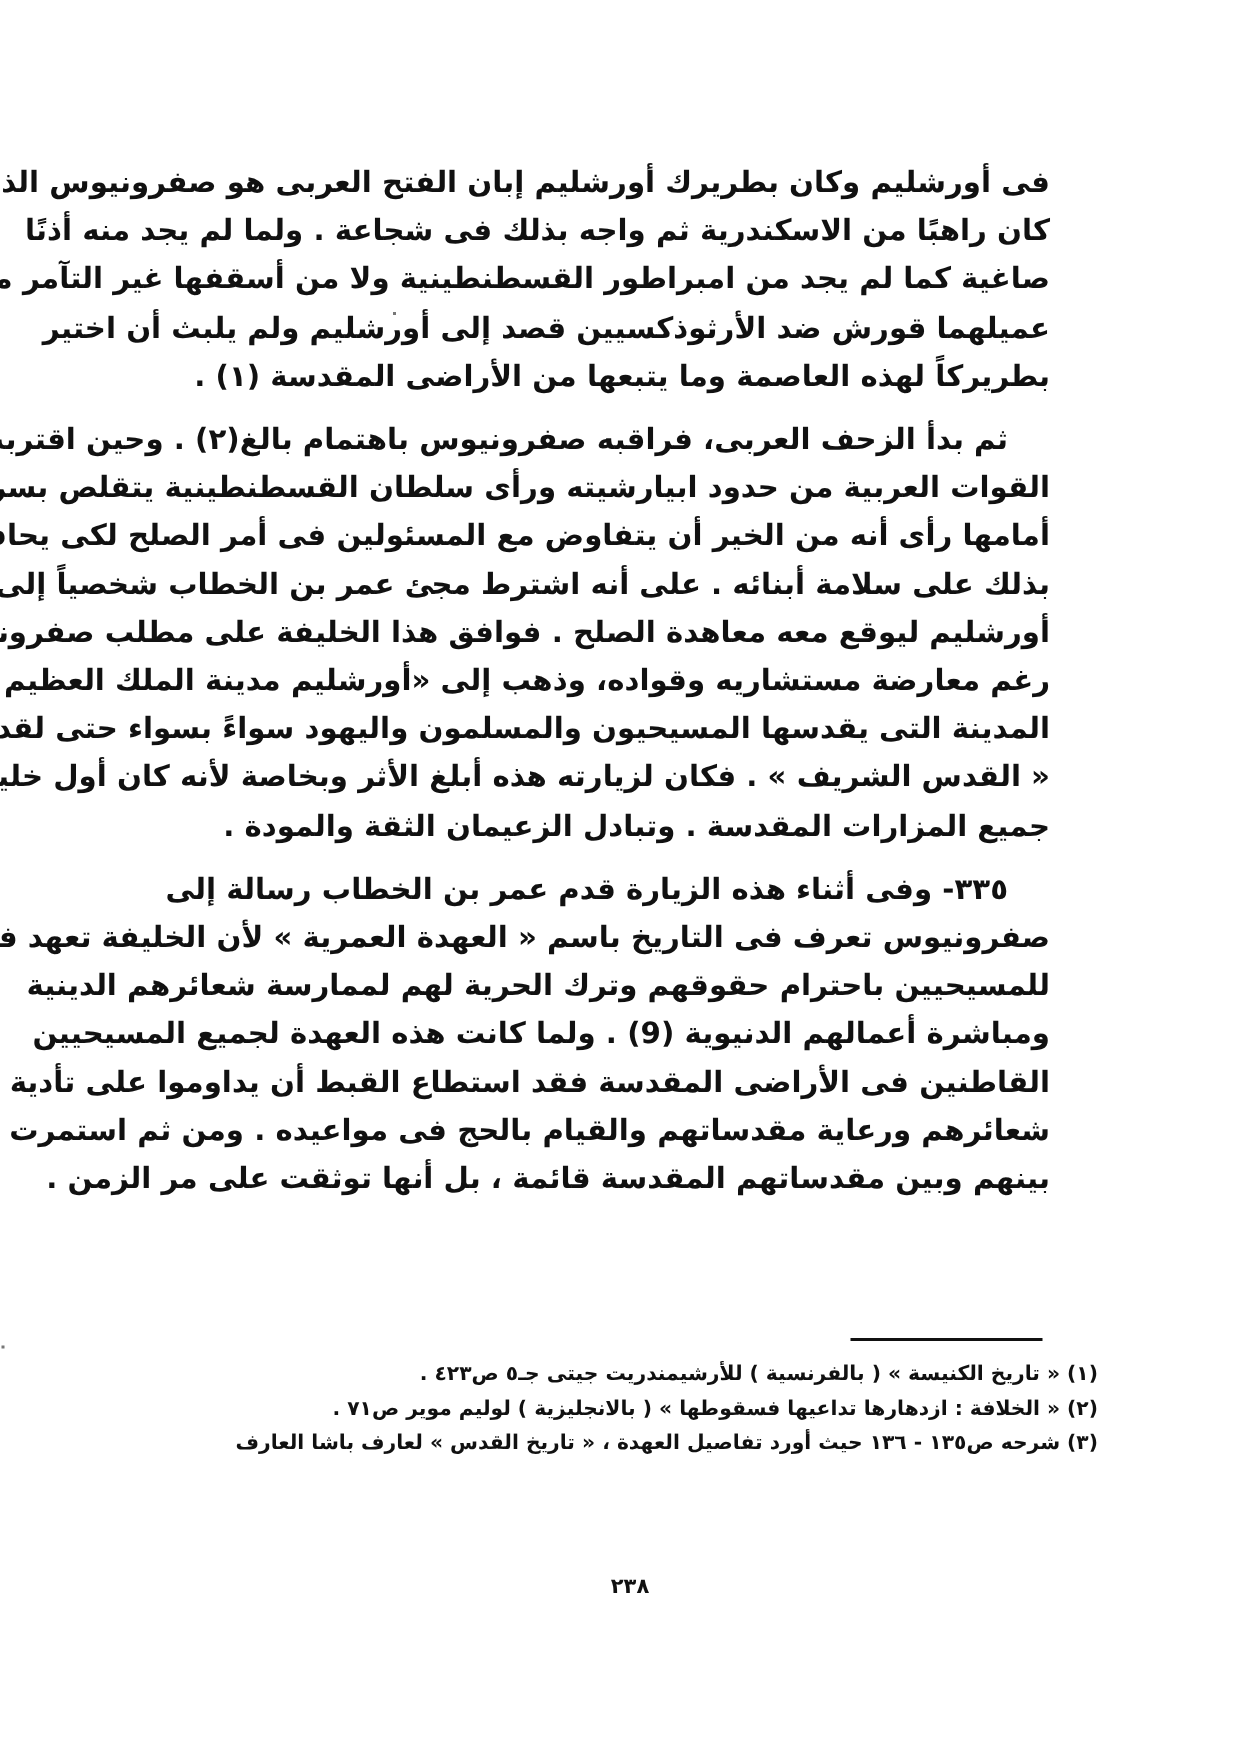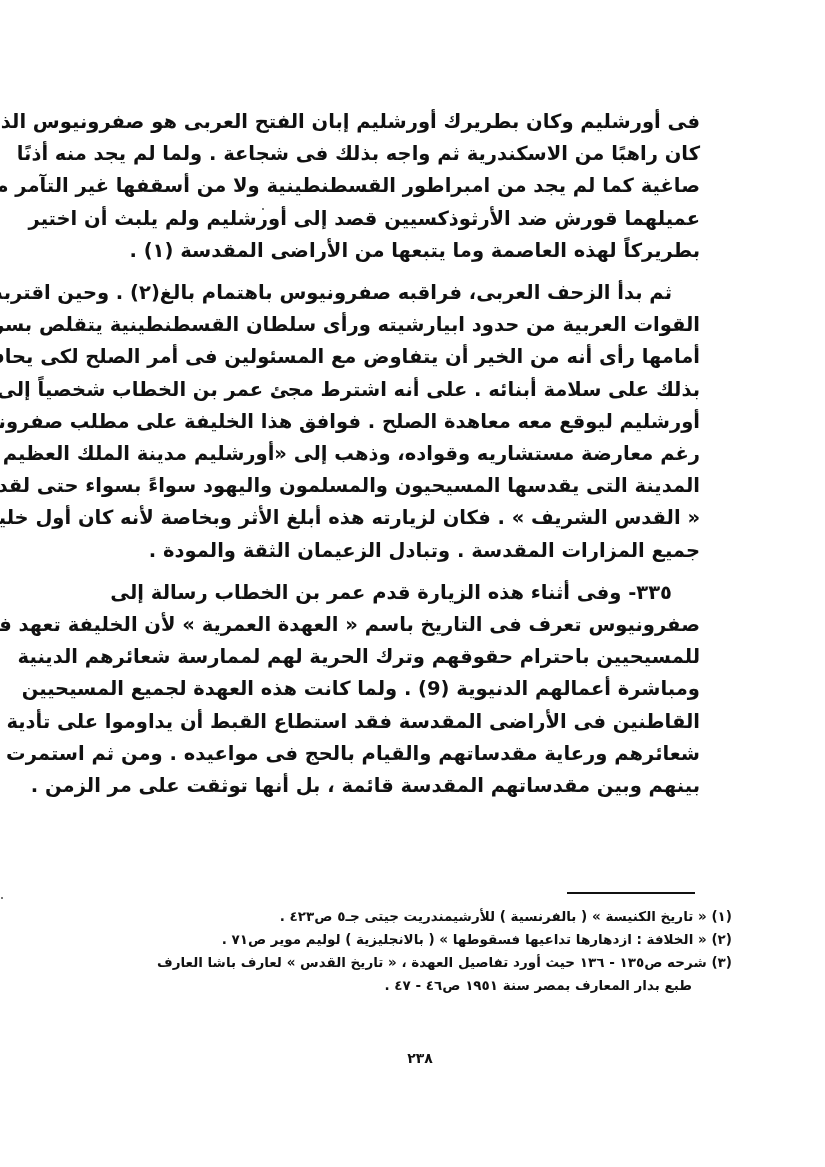--- a/index.html
+++ b/index.html
@@ -70,20 +70,19 @@
       <span class="line last">بينهم وبين مقدساتهم المقدسة قائمة ، بل أنها توثقت على مر الزمن .</span>
     </p>
   </div>
 
   <div class="rule"></div>
 
   <div class="footnotes">
     <span class="fn">(١) « تاريخ الكنيسة » ( بالفرنسية ) للأرشيمندريت جيتى جـ٥ ص٤٢٣ .</span>
     <span class="fn">(٢) « الخلافة : ازدهارها تداعيها فسقوطها » ( بالانجليزية ) لوليم موير ص٧١ .</span>
     <span class="fn">(٣) شرحه ص١٣٥ - ١٣٦ حيث أورد تفاصيل العهدة ، « تاريخ القدس » لعارف باشا العارف</span>
-    <span class="fn cont">طبع بدار المعارف بمصر سنة ١٩٥١ ص٤٦ - ٤٧ .</span>
   </div>
 
   <div class="page-number">٢٣٨</div>
 
   <div class="speck" style="left:262px; top:208px;"></div>
   <div class="speck" style="left:1px; top:897px;"></div>
 </div>
 
 </body></html>

